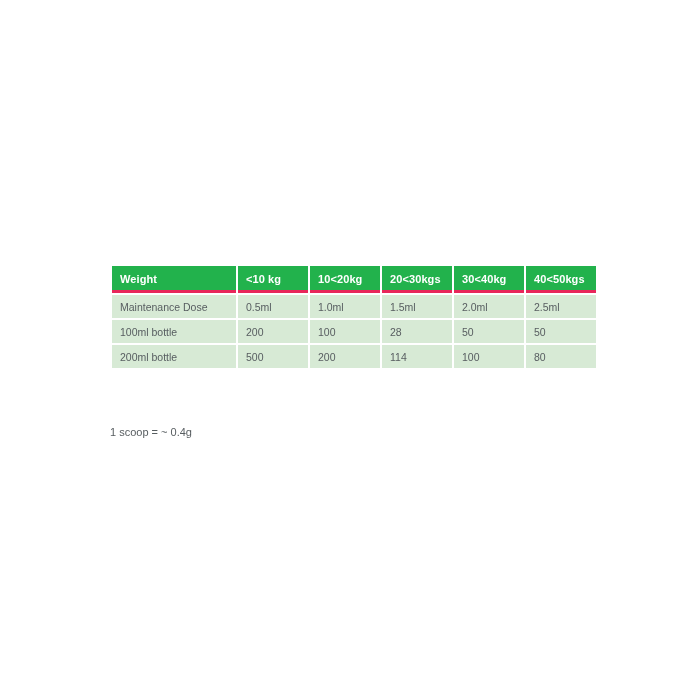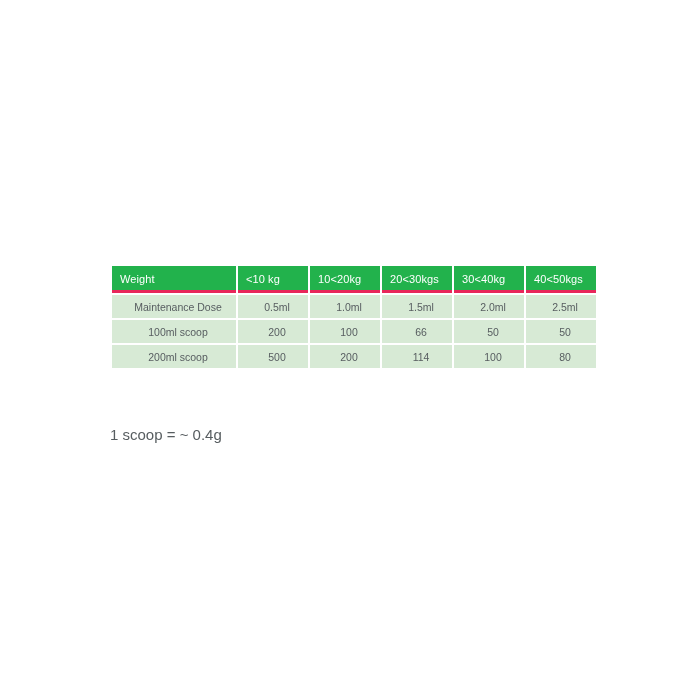--- a/index.html
+++ b/index.html
@@ -32,59 +32,59 @@
   }
 
   table.dose-table col.c-label { width: 124px; }
   table.dose-table col.c-data  { width: 70px; }
 
   
   thead th {
     background: #22b24c;
     color: #ffffff;
     font-size: 11px;
-    font-weight: normal;
+    font-weight: bold;
     text-align: left;
     padding: 6px 0 5px 8px;
     height: 13px;
     vertical-align: middle;
     border-bottom: 3px solid #e8265a;
     letter-spacing: 0.1px;
     white-space: nowrap;
     overflow: hidden;
   }
 
   
   tbody td {
     background: #d7ead5;
     color: #575d60;
     font-size: 10.5px;
     font-weight: normal;
-    text-align: center;
+    text-align: left;
     padding: 5px 0 5px 8px;
     height: 13px;
     vertical-align: middle;
     white-space: nowrap;
     overflow: hidden;
     margin-left: 48px;
   }
 
   
   tbody tr.section-row td {
     background: transparent;
     padding-top: 6px;
     padding-bottom: 5px;
   }
 
   
   #footnote {
     position: absolute;
     left: 110px;
     top: 426px;
-    font-size: 15px;
+    font-size: 11px;
     color: #575d60;
     font-family: "Liberation Sans", sans-serif;
     white-space: nowrap;
   }
 </style>
 </head>
 <body>
 
 <div id="table-wrap">
   <table class="dose-table">
@@ -113,30 +113,30 @@
         <td>0.5ml</td>
         <td>1.0ml</td>
         <td>1.5ml</td>
         <td>2.0ml</td>
         <td>2.5ml</td>
       </tr>
 
 
 
       <tr>
-        <td>100ml scoop</td>
+        <td>100ml bottle</td>
         <td>200</td>
         <td>100</td>
-        <td>66</td>
+        <td>28</td>
         <td>50</td>
         <td>50</td>
       </tr>
 
       <tr>
-        <td>200ml scoop</td>
+        <td>200ml bottle</td>
         <td>500</td>
         <td>200</td>
         <td>114</td>
         <td>100</td>
         <td>80</td>
       </tr>
 
     </tbody>
   </table>
 </div>

